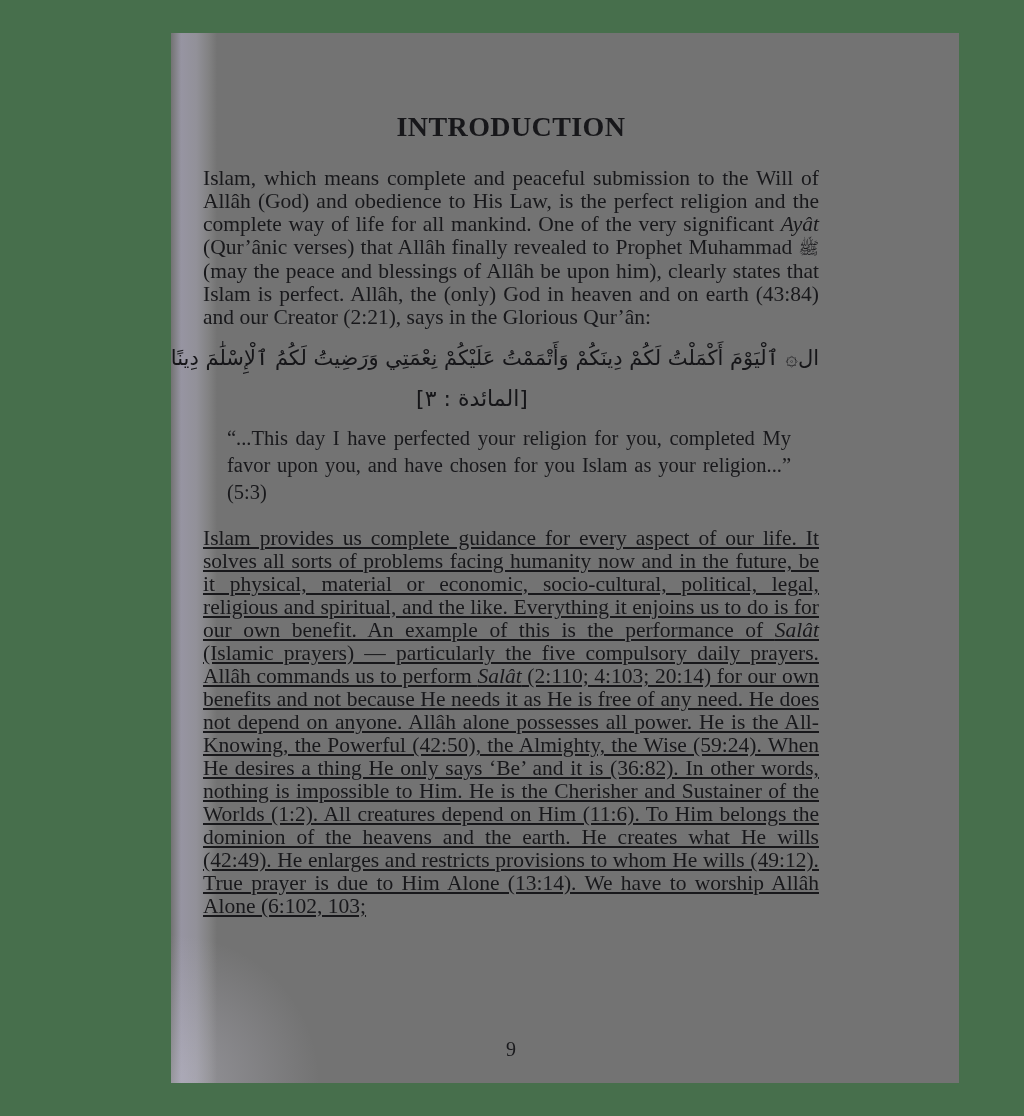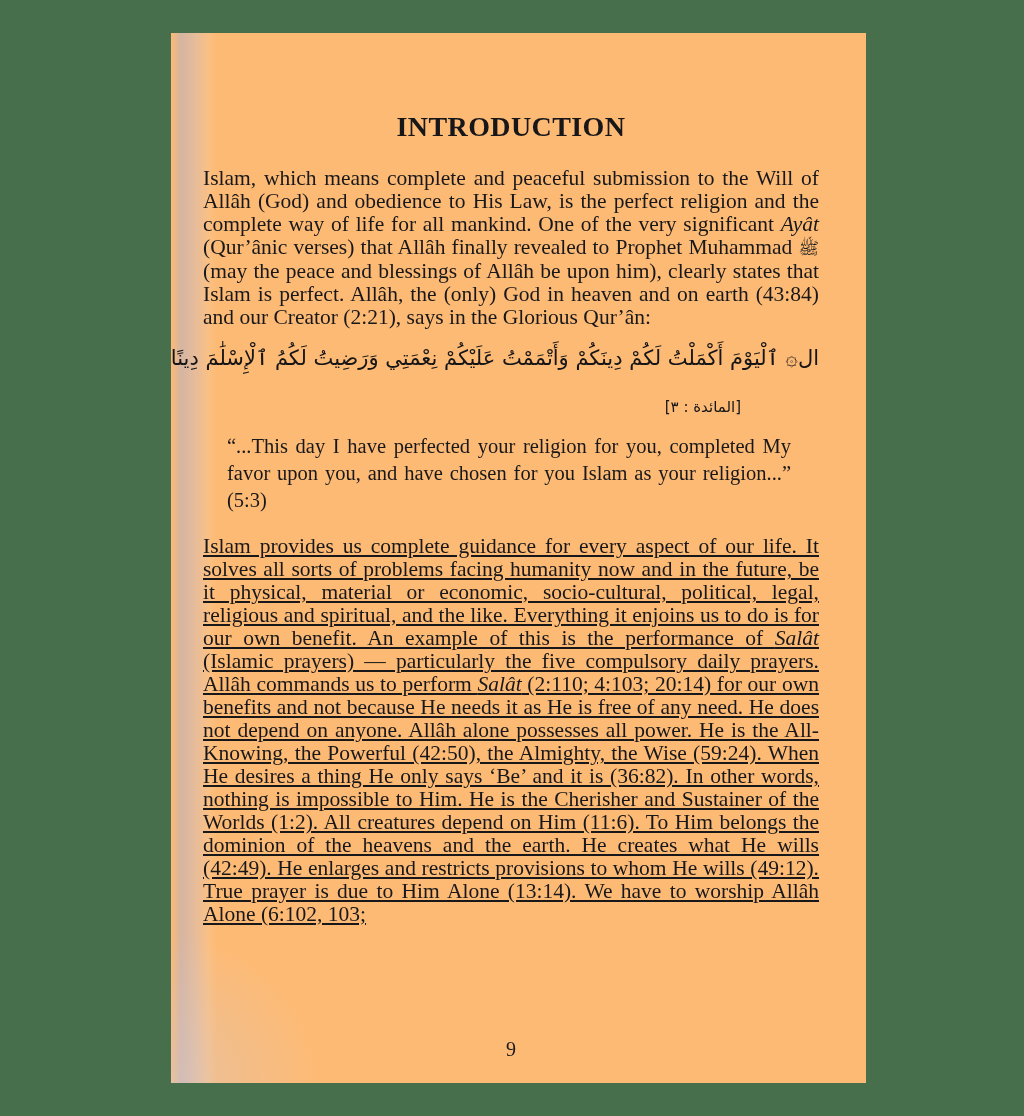--- a/index.html
+++ b/index.html
@@ -18,23 +18,23 @@
     position: relative;
     width: 1024px;
     height: 1116px;
   }
 
   
   #page {
     position: absolute;
     left: 171px;
     top: 33px;
-    width: 695px;
+    width: 788px;
     height: 1050px;
-    background: #fdba74;
+    background: #737373;
     box-sizing: border-box;
     overflow: hidden;
   }
 
   
   #spine-shadow {
     position: absolute;
     left: 0;
     top: 0;
     width: 46px;
@@ -107,25 +107,25 @@
     text-align: center;
     direction: rtl;
     unicode-bidi: bidi-override;
     font-size: 21px;
     line-height: 34px;
     color: #151518;
     font-family: "DejaVu Sans", sans-serif;
     white-space: nowrap;
   }
   .arabic-ref {
-    margin: 20px 0 0 0;
+    margin: 12px 0 0 0;
     padding-right: 78px;
-    text-align: right;
+    text-align: center;
     direction: rtl;
-    font-size: 15px;
+    font-size: 22px;
     line-height: 24px;
     color: #151518;
     font-family: "DejaVu Sans", sans-serif;
   }
 
   
   .quote-block {
     margin: 14px 0 0 0;
     padding-left: 24px;
     padding-right: 28px;

